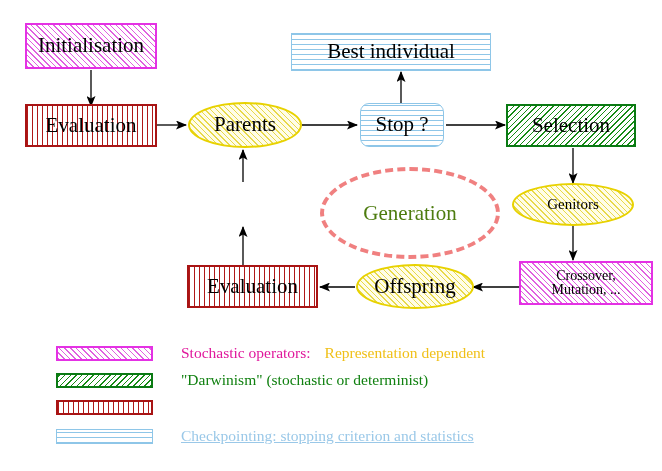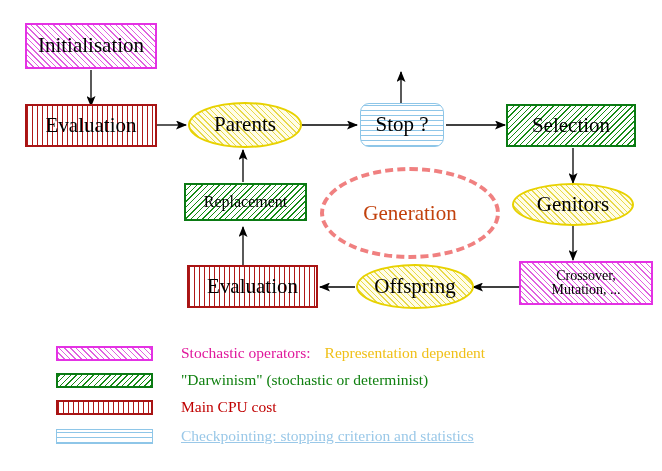--- a/index.html
+++ b/index.html
@@ -54,21 +54,21 @@
   }
   .ellipse{border-radius:50%;}
   .rounded{border-radius:9px;}
 
   .gen-ellipse{
     position:absolute;border-radius:50%;
     border:4px dashed #f08080;
     display:flex;align-items:center;justify-content:center;
     background:transparent;
   }
-  .gen-ellipse .lbl{color:#c2410c;}
+  .gen-ellipse .lbl{color:#4d7c0f;}
 
   
   #legend{position:absolute;left:0;top:336px;width:662px;height:125px;margin-left:31px;}
   .leg-row{position:absolute;left:25px;height:22px;display:flex;align-items:center;}
   .swatch{width:97px;height:15px;box-sizing:border-box;flex:0 0 auto;}
   .leg-txt{margin-left:28px;white-space:nowrap;font-size:15.5px;}
   .c-magenta{color:#e0189c;}
   .c-gold{color:#f0c018;}
   .c-green{color:#108010;}
   .c-red{color:#c00000;}
@@ -105,70 +105,69 @@
   </div>
 
   <div class="node fill-red" style="left:25px;top:104px;width:132px;height:43px;">
     <span class="lbl" style="font-size:21px;">Evaluation</span>
   </div>
 
   <div class="node fill-yellow ellipse" style="left:188px;top:102px;width:114px;height:46px;">
     <span class="lbl" style="font-size:21px;">Parents</span>
   </div>
 
+  <div class="node fill-blue" style="left:291px;top:33px;width:200px;height:38px;">
+    <span class="lbl" style="font-size:21px;">Best individual</span>
+  </div>
 
   <div class="node fill-green" style="left:506px;top:104px;width:130px;height:43px;">
     <span class="lbl" style="font-size:21px;">Selection</span>
   </div>
 
   <div class="node fill-blue rounded" style="left:360px;top:103px;width:84px;height:44px;">
     <span class="lbl" style="font-size:21px;">Stop ?</span>
   </div>
 
   <div class="node fill-yellow ellipse" style="left:512px;top:183px;width:122px;height:43px;">
-    <span class="lbl" style="font-size:21px;">Genitors</span>
+    <span class="lbl" style="font-size:15px;">Genitors</span>
   </div>
 
   <div class="node fill-magenta" style="left:519px;top:261px;width:134px;height:44px;flex-direction:column;justify-content:center;">
     <span class="lbl" style="font-size:14px;">Crossover,</span>
     <span class="lbl" style="font-size:14px;">Mutation, ...</span>
   </div>
 
   <div class="node fill-yellow ellipse" style="left:356px;top:264px;width:118px;height:45px;">
     <span class="lbl" style="font-size:21px;">Offspring</span>
   </div>
 
   <div class="node fill-red" style="left:187px;top:265px;width:131px;height:43px;">
     <span class="lbl" style="font-size:21px;">Evaluation</span>
   </div>
 
-  <div class="node fill-green" style="left:184px;top:183px;width:123px;height:38px;">
-    <span class="lbl" style="font-size:16px;">Replacement</span>
-  </div>
 
   <div class="gen-ellipse" style="left:320px;top:167px;width:172px;height:84px;">
     <span class="lbl" style="font-size:21px;">Generation</span>
   </div>
 
   <div id="legend">
 
     <div class="leg-row" style="top:6px;">
       <span class="swatch fill-magenta"></span>
       <span class="leg-txt c-magenta">Stochastic operators:</span>
       <span class="leg-txt c-gold" style="margin-left:14px;">Representation dependent</span>
     </div>
 
     <div class="leg-row" style="top:33px;">
       <span class="swatch fill-green"></span>
       <span class="leg-txt c-green">"Darwinism" (stochastic or determinist)</span>
     </div>
 
     <div class="leg-row" style="top:60px;">
       <span class="swatch fill-red"></span>
-      <span class="leg-txt c-red">Main CPU cost</span>
     </div>
 
     <div class="leg-row" style="top:89px;">
       <span class="swatch fill-blue"></span>
       <span class="leg-txt c-lblue">Checkpointing: stopping criterion and statistics</span>
     </div>
 
   </div>
 
 </div>

